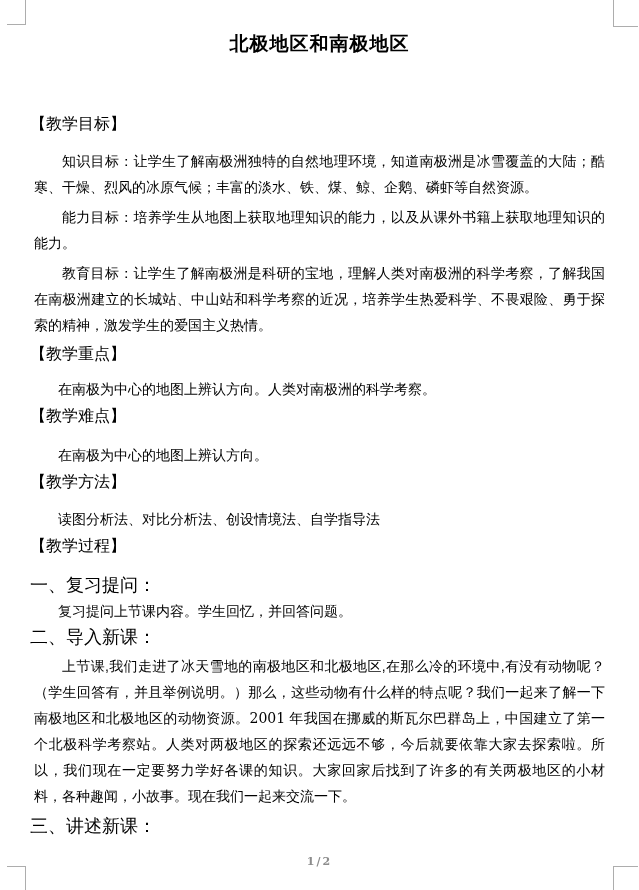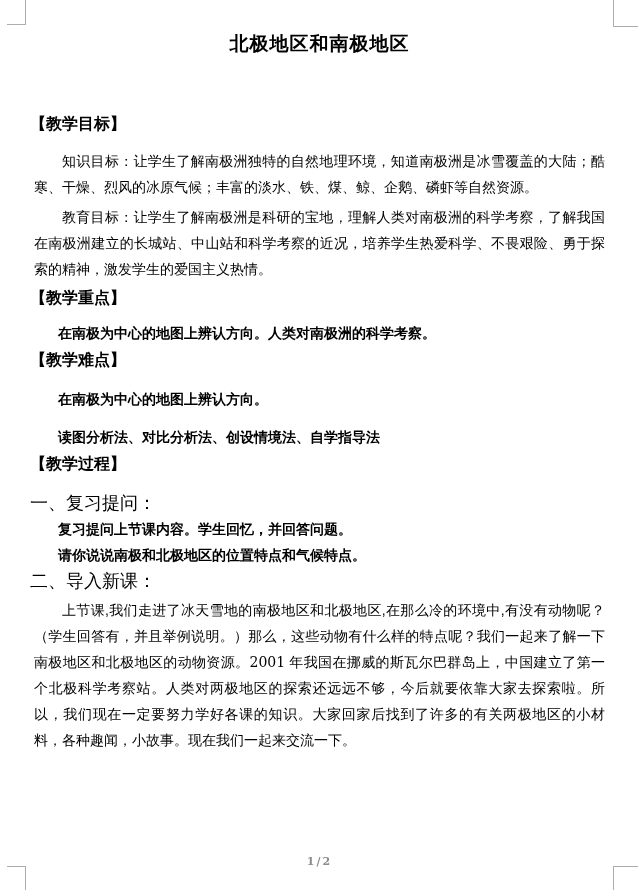--- a/index.html
+++ b/index.html
@@ -23,28 +23,28 @@
   .content { position: absolute; left: 30px; right: 30px; top: 0; }
 
   .title {
     margin: 32px 0 0;
     font-size: 19px; font-weight: 700;
     line-height: 24px;
     text-align: center;
     letter-spacing: 1px;
   }
 
-  .hsec { margin: 2px 0 0; font-size: 16px; font-weight: 700; line-height: 24px; }
+  .hsec { margin: 2px 0 0; font-size: 16px; font-weight: 400; line-height: 24px; }
   .hsec.first { margin-top: 56px; }
 
   .para {
     margin: 4px; font-size: 14px; line-height: 26px;
     text-indent: 2em; text-align: justify;
   }
-  .line { margin: 0; font-size: 14px; line-height: 26px; text-indent: 2em; font-weight: bold; }
+  .line { margin: 0; font-size: 14px; line-height: 26px; text-indent: 2em; }
   .step { margin: 0; font-size: 18px; line-height: 26px; text-indent: 0; }
 
   .mt12 { margin-top: 12px; }
   .mt10 { margin-top: 10px; }
   .mt14 { margin-top: 14px; }
   .mt3  { margin-top: 3px; }
 
   .year {
     color: #000000;
     font-family: "DejaVu Serif", serif;
@@ -68,37 +68,39 @@
   <div class="crop tr"></div>
   <div class="crop bl"></div>
   <div class="crop br"></div>
 
   <div class="content">
 
     <h1 class="title">北极地区和南极地区</h1>
 
     <h2 class="hsec first">【教学目标】</h2>
     <p class="para mt12">知识目标：让学生了解南极洲独特的自然地理环境，知道南极洲是冰雪覆盖的大陆；酷寒、干燥、烈风的冰原气候；丰富的淡水、铁、煤、鲸、企鹅、磷虾等自然资源。</p>
+    <p class="para">能力目标：培养学生从地图上获取地理知识的能力，以及从课外书籍上获取地理知识的能力。</p>
     <p class="para">教育目标：让学生了解南极洲是科研的宝地，理解人类对南极洲的科学考察，了解我国在南极洲建立的长城站、中山站和科学考察的近况，培养学生热爱科学、不畏艰险、勇于探索的精神，激发学生的爱国主义热情。</p>
 
     <h2 class="hsec">【教学重点】</h2>
     <p class="line mt10">在南极为中心的地图上辨认方向。人类对南极洲的科学考察。</p>
 
     <h2 class="hsec">【教学难点】</h2>
     <p class="line mt14">在南极为中心的地图上辨认方向。</p>
 
+    <h2 class="hsec">【教学方法】</h2>
     <p class="line mt12">读图分析法、对比分析法、创设情境法、自学指导法</p>
 
     <h2 class="hsec">【教学过程】</h2>
 
     <p class="step mt14">一、复习提问：</p>
     <p class="line">复习提问上节课内容。学生回忆，并回答问题。</p>
-    <p class="line">请你说说南极和北极地区的位置特点和气候特点。</p>
 
     <p class="step">二、导入新课：</p>
     <p class="para mt3"><span>上节课,我们走进了冰天雪地的南极地区和北极地区,在那么冷的环境中,有没有动物呢？（学生回答有，并且举例说明。）那么，这些动物有什么样的特点呢？我们一起来了解一下南极地区和北极地区的动物资源。</span><span class="year">2001</span><span> 年我国在挪威的斯瓦尔巴群岛上，中国建立了第一个北极科学考察站。人类对两极地区的探索还远远不够，今后就要依靠大家去探索啦。所以，我们现在一定要努力学好各课的知识。大家回家后找到了许多的有关两极地区的小材料，各种趣闻，小故事。现在我们一起来交流一下。</span></p>
 
+    <p class="step">三、讲述新课：</p>
 
   </div>
 
   <div class="footer">1/2</div>
 
 </div>
 
 </body></html>

